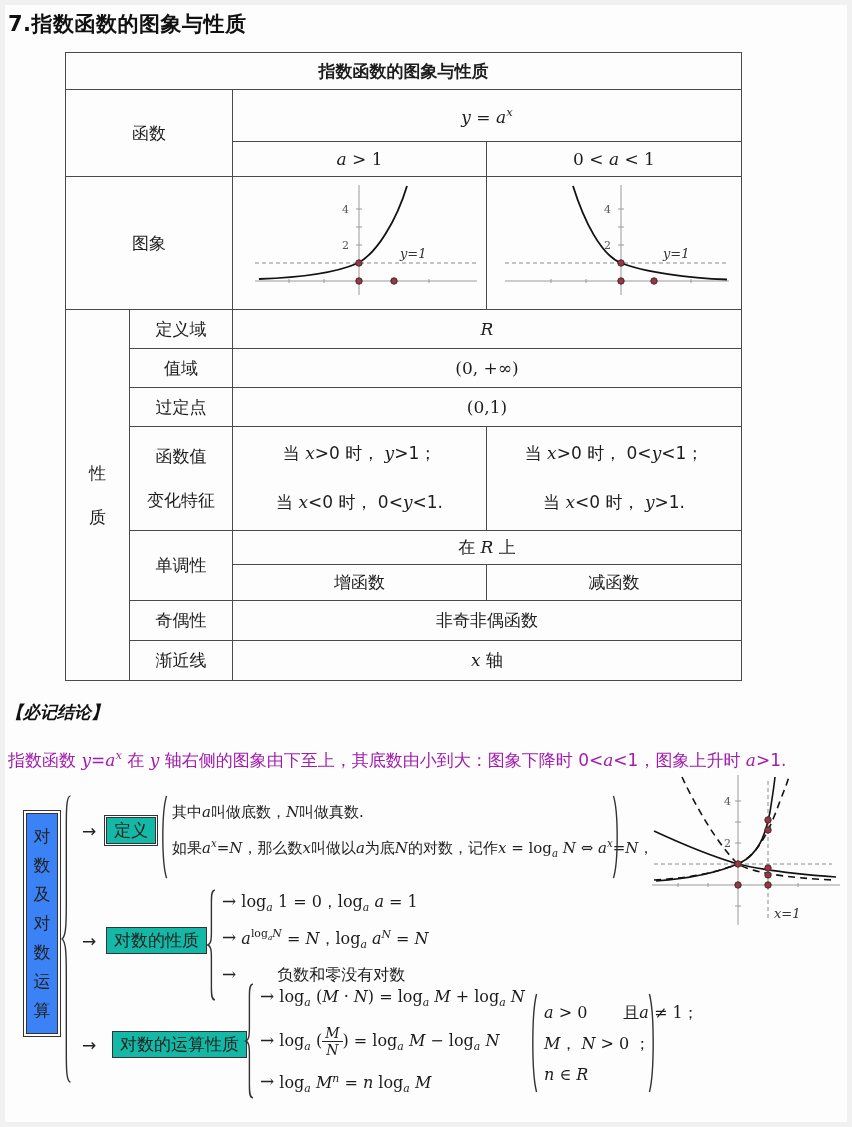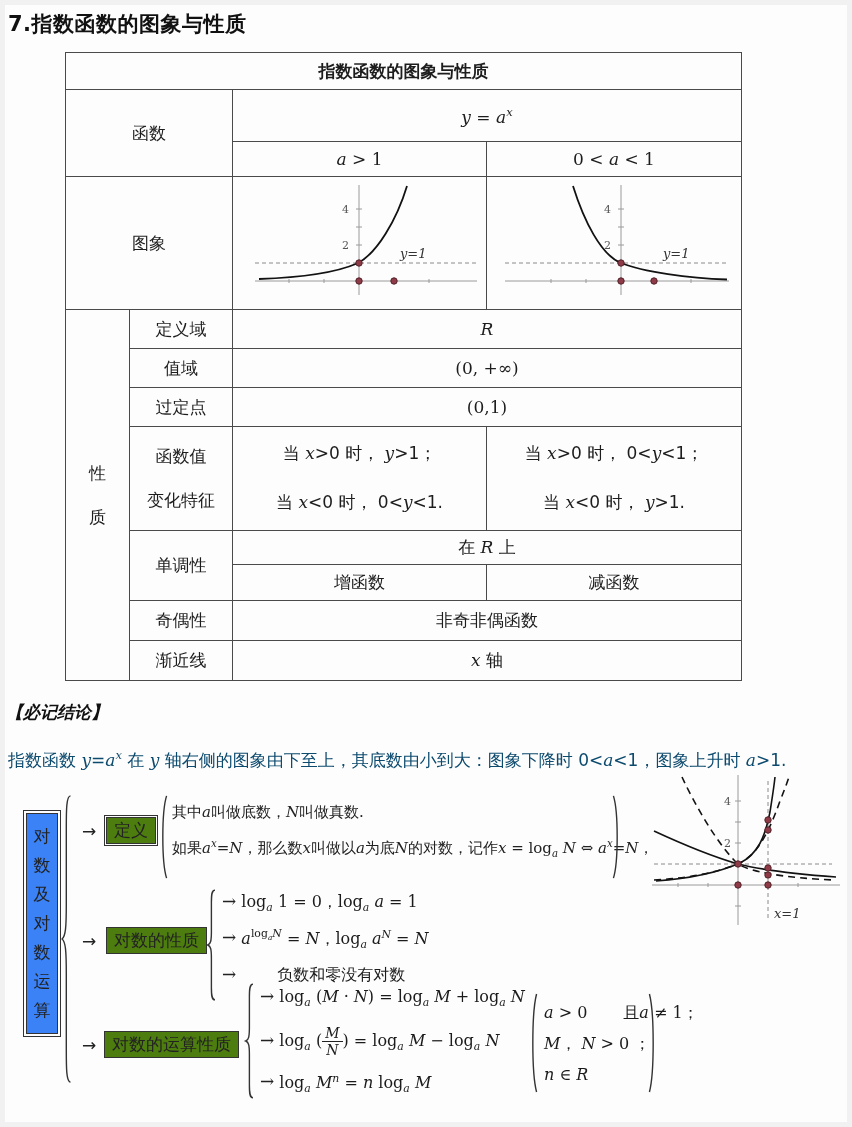--- a/index.html
+++ b/index.html
@@ -15,27 +15,27 @@
   td.c{text-align:center;}
   .math, .math i, .conclusion i, .fx i, td i{font-family:"DejaVu Serif",serif;}
   i{font-style:italic;}
   sub,sup{font-size:68%;}
   td.graphcell{padding:0;text-align:center;}
   .prop-v{white-space:pre-line;line-height:2.6;font-size:17px;}
   .vc{line-height:2.9;}
   .two-line div{line-height:2.6;}
   
   .note-label{font-size:17px;font-weight:bold;font-style:italic;margin:20px 0 0 6px;color:#111;}
-  .conclusion{font-size:17px;margin:24px 6px 0 8px;color:#0c4a6e;}
+  .conclusion{font-size:17px;margin:24px 6px 0 8px;color:#a21caf;}
   
   .diagram{position:relative;height:320px;margin-top:10px;}
   .abs{position:absolute;}
   .side-box{left:26px;top:32px;width:24px;padding:8px 3px;border:1px solid #333;outline:1px solid #333;outline-offset:2px;
             font-size:17px;line-height:29px;word-break:break-all;text-align:center;background:#3b82f6;}
-  .boxed{border:1px solid #333;padding:1px 7px;font-size:17px;background:#4d7c0f;white-space:nowrap;}
+  .boxed{border:1px solid #333;padding:1px 7px;font-size:17px;background:#14b8a6;white-space:nowrap;}
   .boxed.double{outline:1px solid #333;outline-offset:1px;}
   .arr{font-size:17px;color:#222;}
   .fx{font-size:16px;font-family:"DejaVu Serif",serif;color:#1b1b1b;white-space:nowrap;}
   .fx .cj{font-family:"DejaVu Sans",sans-serif;margin-left:36px;}
   .def-text{font-size:15px;font-family:"DejaVu Serif",serif;}
   .def-text div{line-height:31px;white-space:nowrap;}
   .frac{display:inline-block;vertical-align:middle;text-align:center;}
   .frac>span{display:block;line-height:1.15;font-size:14px;padding:0 3px;}
   .frac>span:first-child{border-bottom:1px solid #222;}
   svg.shape{overflow:visible;}
@@ -201,21 +201,21 @@
     <span class="abs arr" style="left:82px;top:150px">→</span>
     <span class="abs boxed" style="left:106px;top:146px">对数的性质</span>
     <svg class="abs shape" style="left:206px;top:108px" width="12" height="112" viewBox="0 0 20 100" preserveAspectRatio="none">
       <path class="brace-path" d="M 15 1 C 9 1 9 6 9 12 L 9 38 C 9 46 8 49 3 50 C 8 51 9 54 9 62 L 9 88 C 9 94 9 99 15 99"></path>
     </svg>
     <div class="abs fx" style="left:222px;top:110px"><span class="arr">→</span> <span>log<sub><i>a</i></sub> 1 = 0，log<sub><i>a</i></sub> <i>a</i> = 1</span></div>
     <div class="abs fx" style="left:222px;top:146px"><span class="arr">→</span> <span><i>a</i><sup>log<sub><i>a</i></sub><i>N</i></sup> = <i>N</i>，log<sub><i>a</i></sub> <i>a</i><sup><i>N</i></sup> = <i>N</i></span></div>
     <div class="abs fx" style="left:222px;top:183px"><span class="arr">→</span> <span><span class="cj">负数和零没有对数</span></span></div>
 
     <span class="abs arr" style="left:82px;top:254px">→</span>
-    <span class="abs boxed" style="left:104px;top:250px">对数的运算性质</span>
+    <span class="abs boxed" style="left:112px;top:250px">对数的运算性质</span>
     <svg class="abs shape" style="left:244px;top:202px" width="12" height="116" viewBox="0 0 20 100" preserveAspectRatio="none">
       <path class="brace-path" d="M 15 1 C 9 1 9 6 9 12 L 9 38 C 9 46 8 49 3 50 C 8 51 9 54 9 62 L 9 88 C 9 94 9 99 15 99"></path>
     </svg>
     <div class="abs fx" style="left:260px;top:205px"><span class="arr">→</span> <span>log<sub><i>a</i></sub> (<i>M</i> · <i>N</i>) = log<sub><i>a</i></sub> <i>M</i> + log<sub><i>a</i></sub> <i>N</i></span></div>
     <div class="abs fx" style="left:260px;top:244px"><span class="arr">→</span> <span>log<sub><i>a</i></sub> (<span class="frac"><span><i>M</i></span><span><i>N</i></span></span>) = log<sub><i>a</i></sub> <i>M</i> − log<sub><i>a</i></sub> <i>N</i></span></div>
     <div class="abs fx" style="left:260px;top:290px"><span class="arr">→</span> <span>log<sub><i>a</i></sub> <i>M</i><sup><i>n</i></sup> = <i>n</i> log<sub><i>a</i></sub> <i>M</i></span></div>
 
     <svg class="abs shape" style="left:528px;top:212px" width="10" height="100" viewBox="0 0 14 100" preserveAspectRatio="none">
       <path class="paren-path" d="M 12 1 C 5 20 5 80 12 99"></path>
     </svg>

